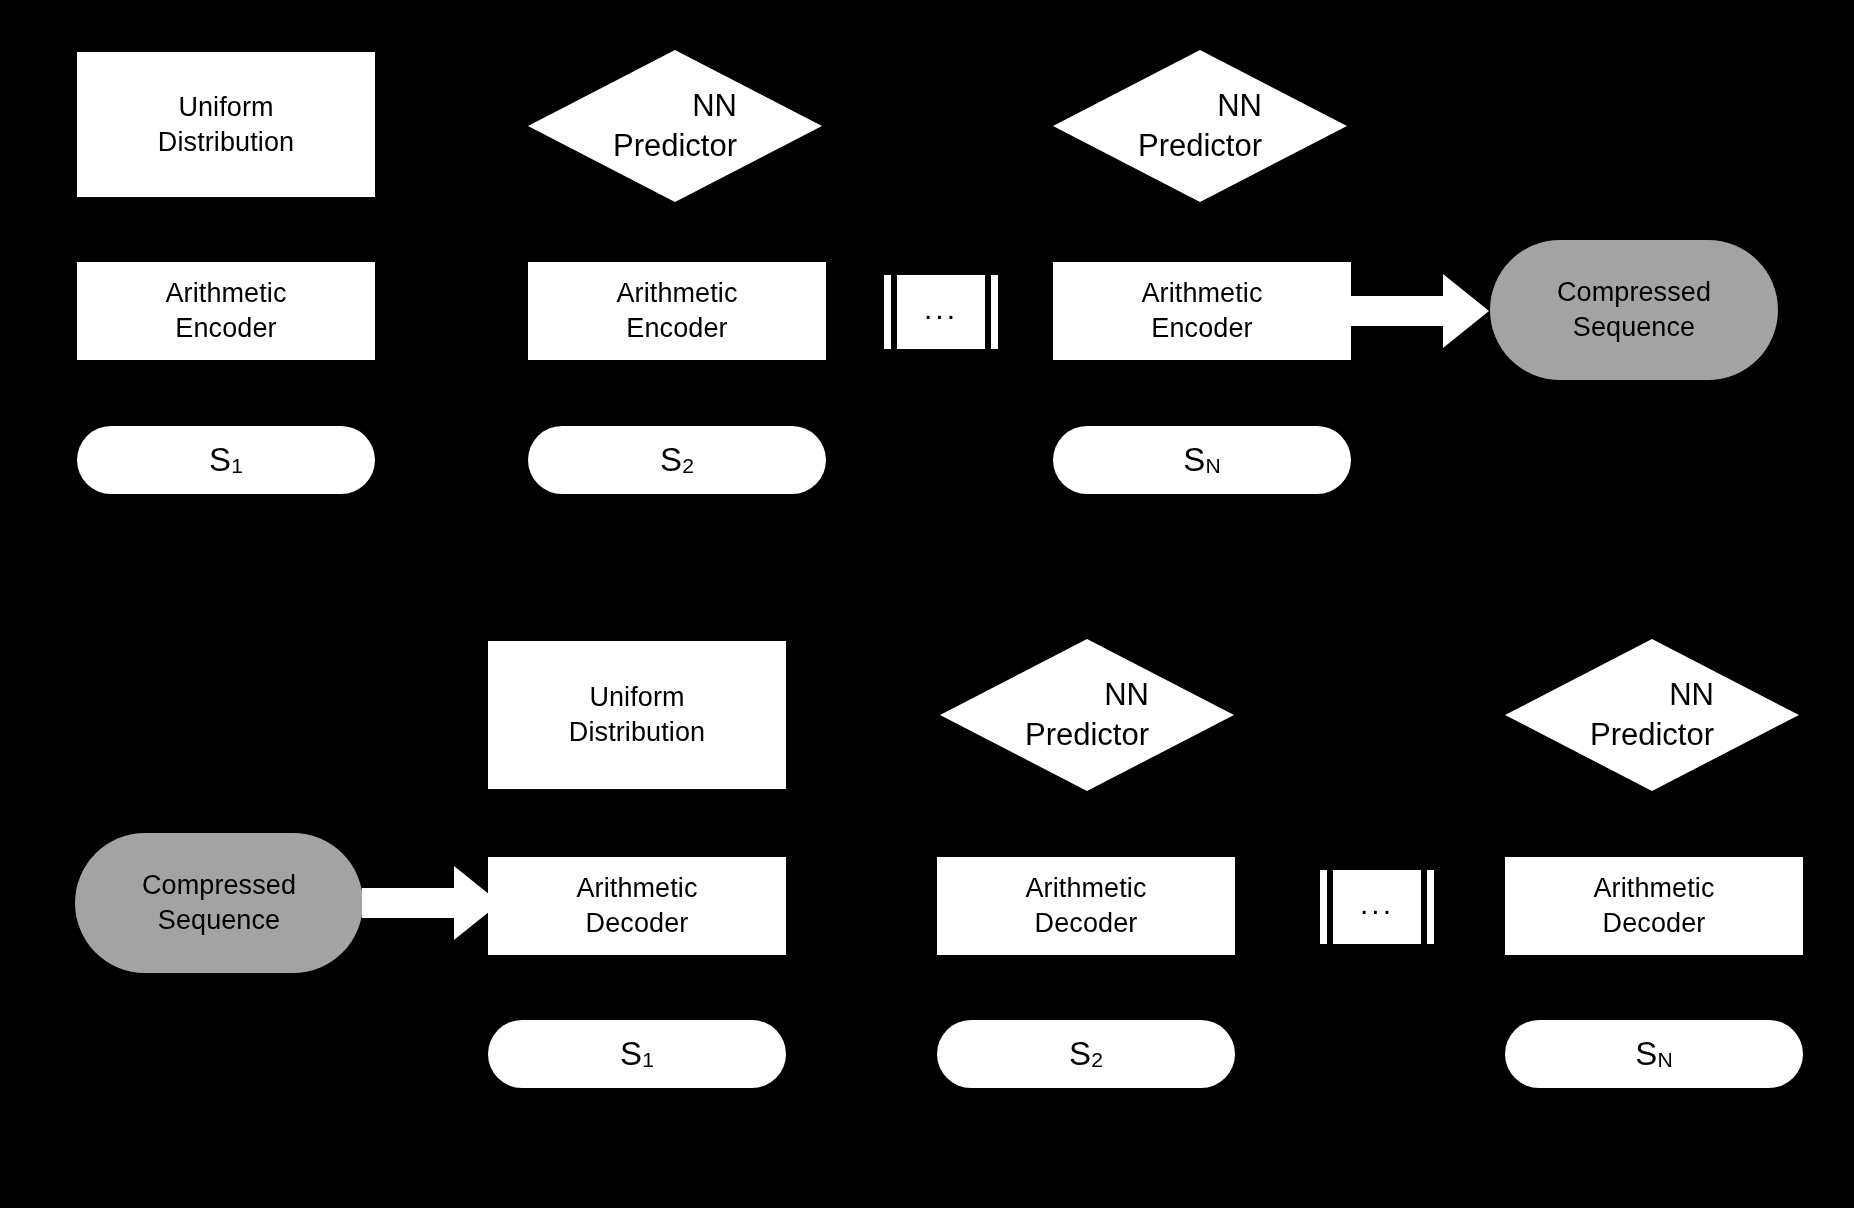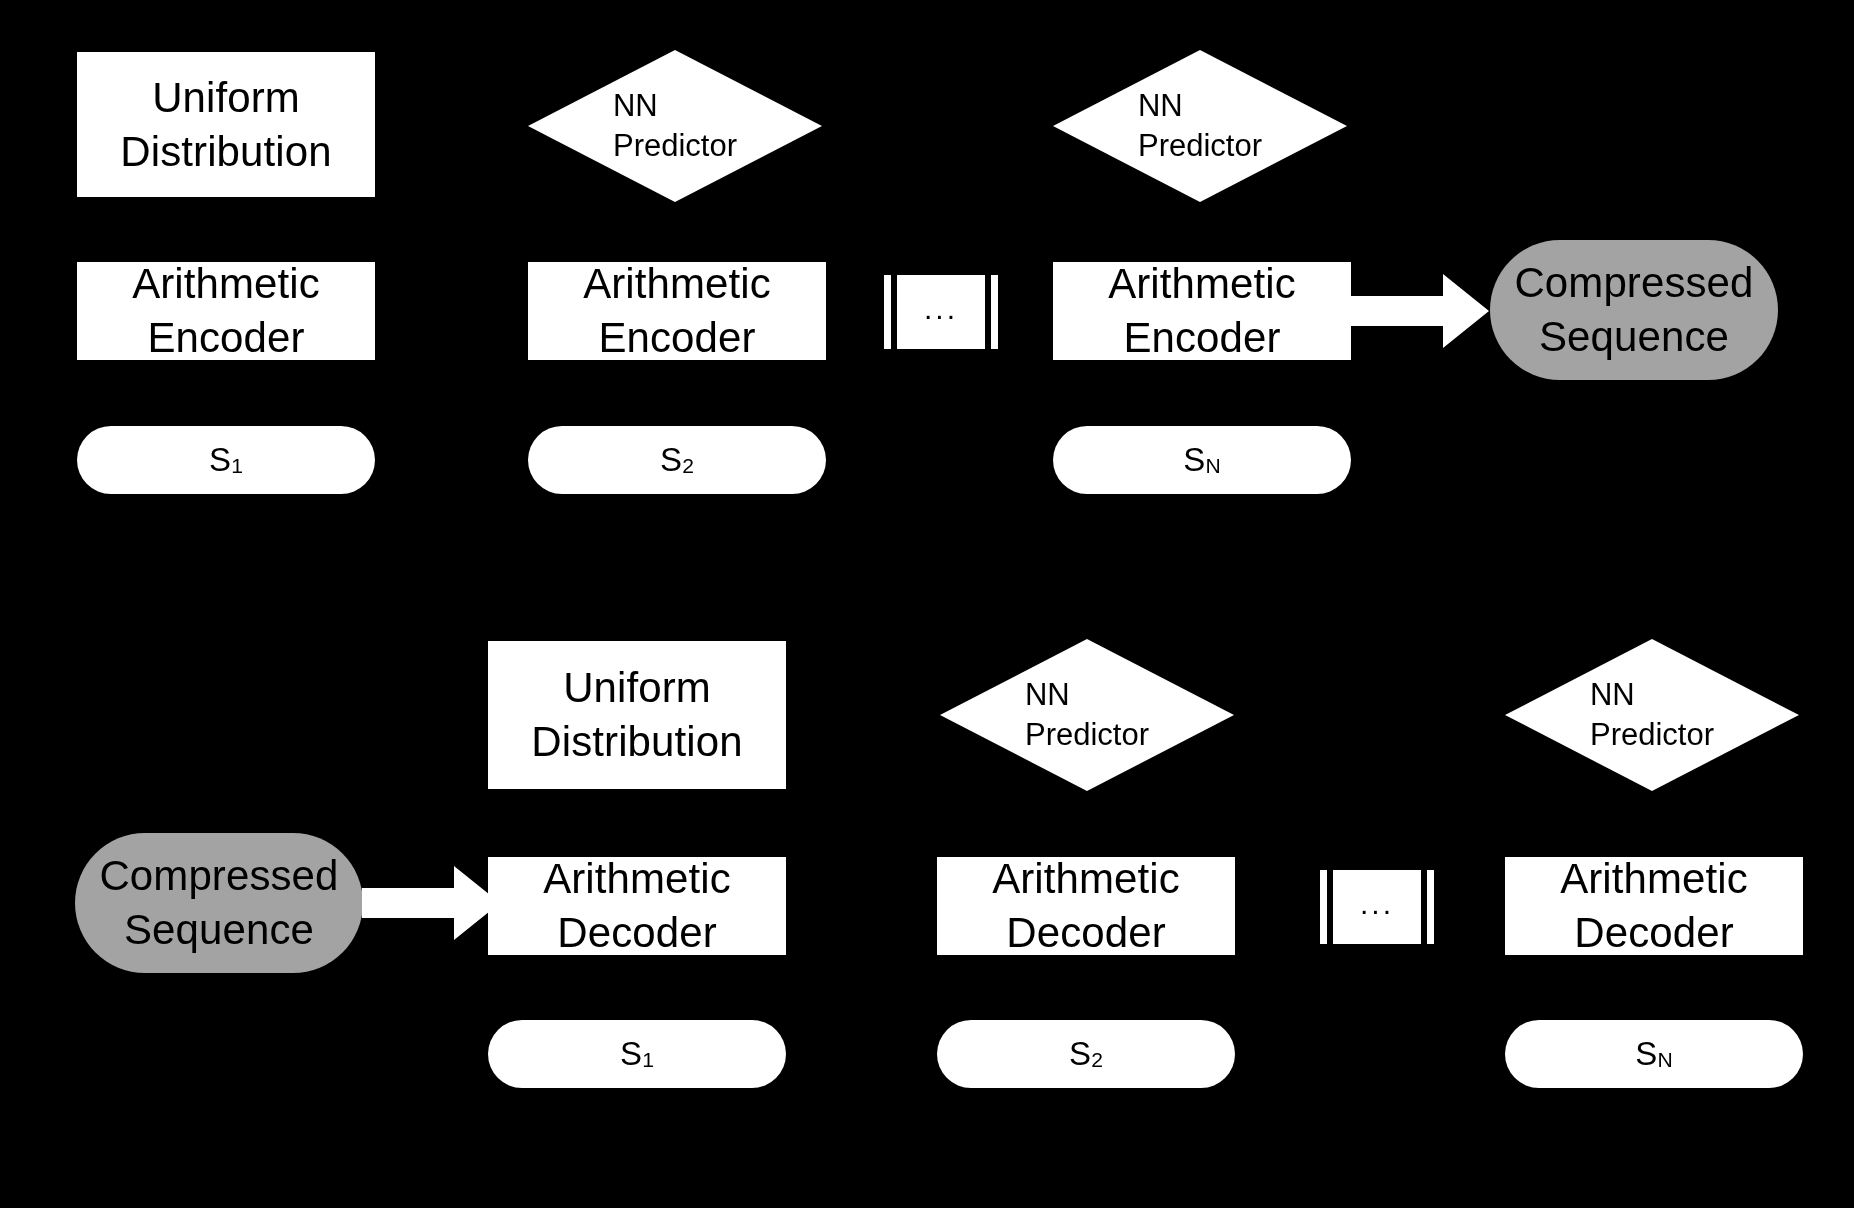--- a/index.html
+++ b/index.html
@@ -22,21 +22,21 @@
     background: #000000;
   }
   .node {
     position: absolute;
     box-sizing: border-box;
     display: flex;
     align-items: center;
     justify-content: center;
     text-align: center;
     color: #000000;
-    font-size: 42px;
+    font-size: 27px;
     line-height: 1.28;
     letter-spacing: 0.1px;
     white-space: pre-line;
   }
   .rect {
     background: #ffffff;
   }
   .pill {
     background: #ffffff;
     border-radius: 999px;
@@ -55,21 +55,21 @@
     display: block;
   }
   .diamond-label {
     position: absolute;
     left: 0; top: 0;
     width: 100%;
     height: 100%;
     display: flex;
     align-items: center;
     justify-content: center;
-    text-align: left;
+    text-align: right;
     color: #000000;
     font-size: 31px;
     line-height: 1.28;
     white-space: pre-line;
     pointer-events: none;
   }
   .arrow-wrap {
     position: absolute;
   }
   .arrow-wrap svg { display: block; }

